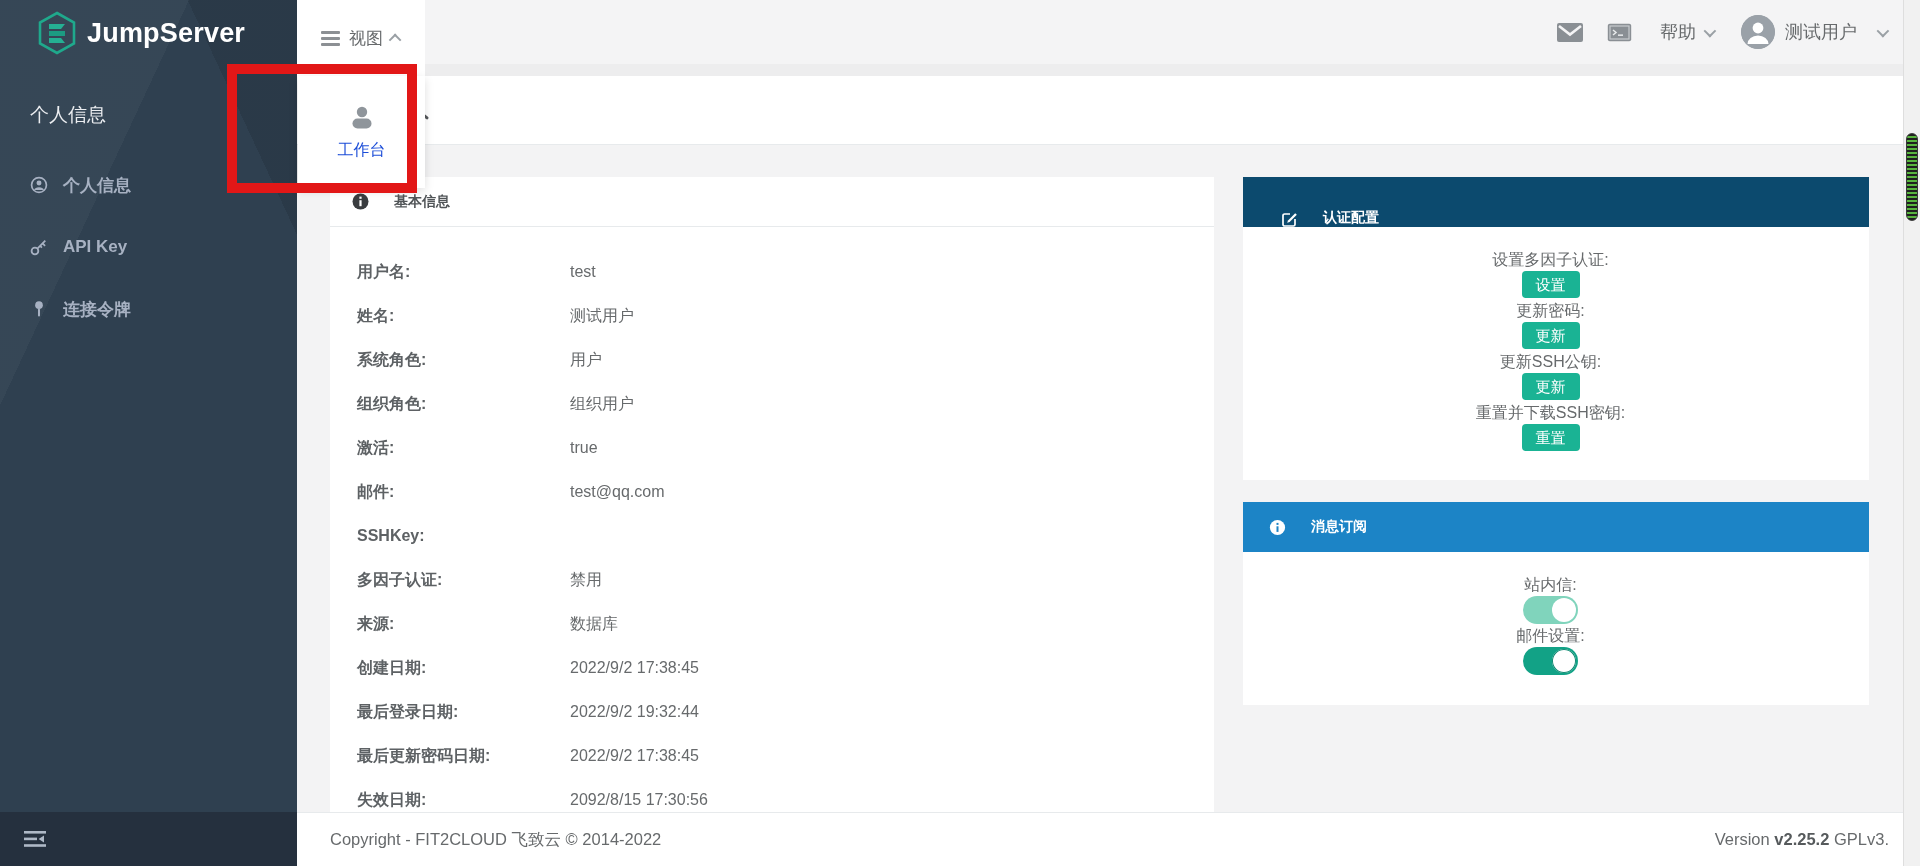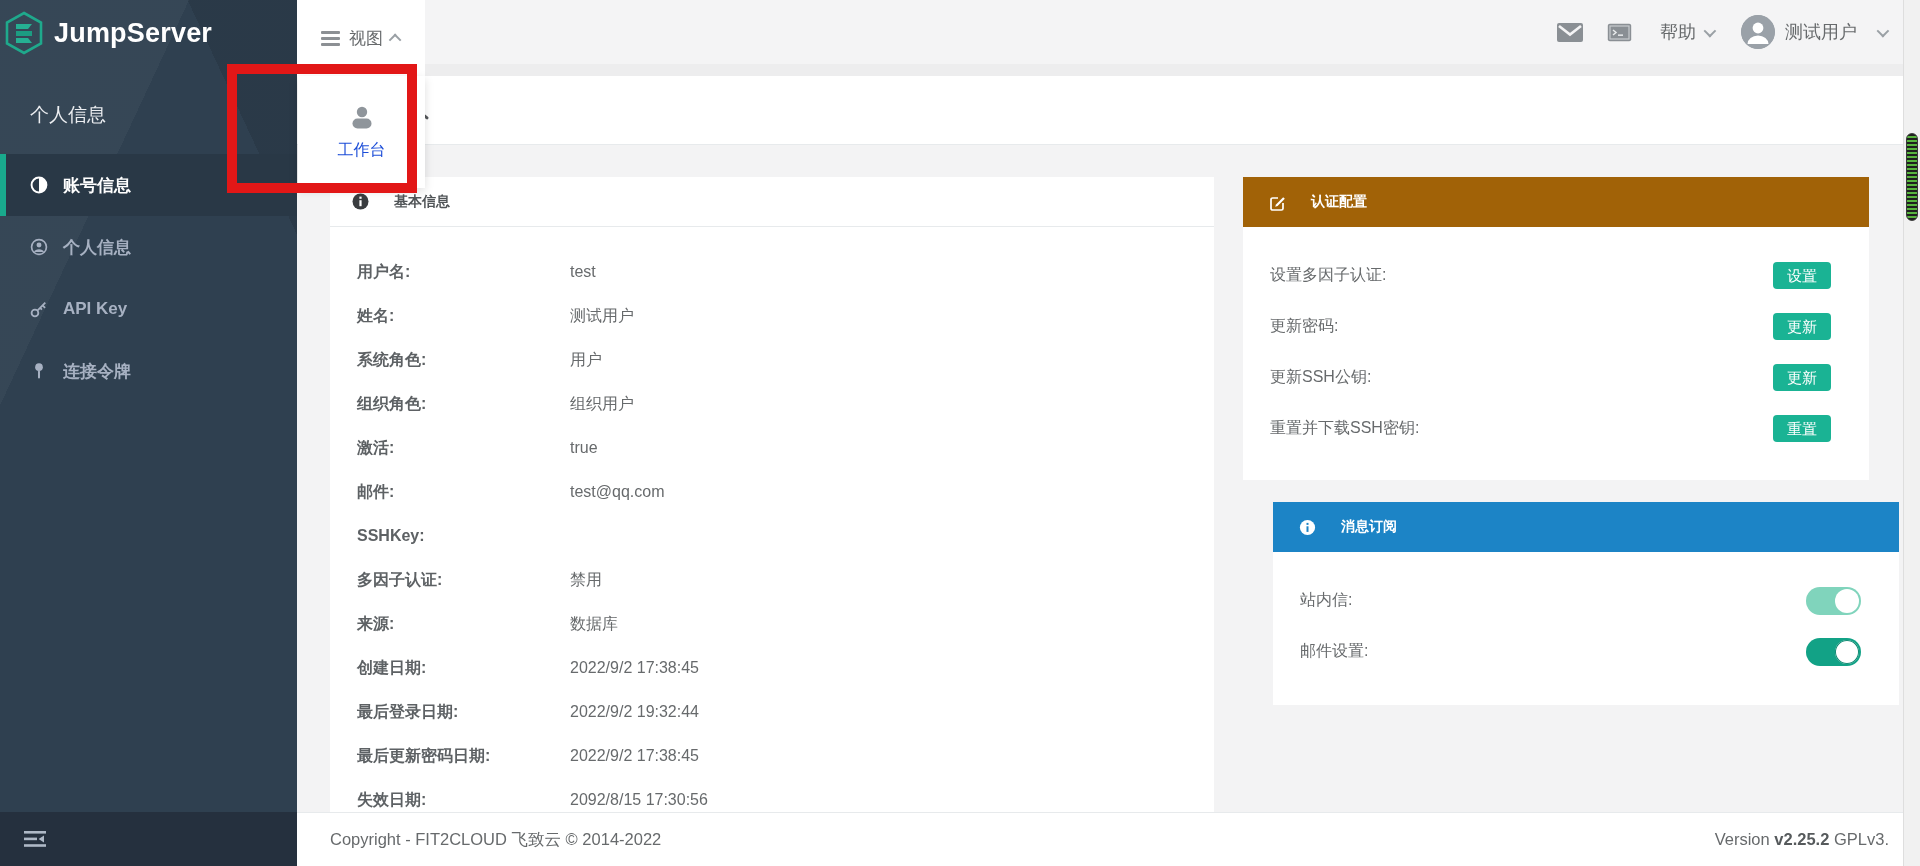--- a/index.html
+++ b/index.html
@@ -7,21 +7,21 @@
   body { font-family:"Liberation Sans","DejaVu Sans",sans-serif; }
 
   .screen { position:relative; width:1920px; height:866px; overflow:hidden; background:#f3f3f4; }
 
   
   .sidebar { position:absolute; left:0; top:0; width:297px; height:866px; background:#2f4050; z-index:10; }
   .sidebar::before { content:""; position:absolute; left:0; top:0; width:297px; height:430px;
     background:linear-gradient(115deg, rgba(255,255,255,0.035) 0 38%, transparent 38%),
                linear-gradient(245deg, rgba(0,0,0,0.10) 0 22%, transparent 22%);
     pointer-events:none; }
-  .logo { position:relative; height:66px; display:flex; align-items:center; padding-left:4px; gap:10px; cursor:pointer; }
+  .logo { position:relative; height:66px; display:flex; align-items:center; padding-left:37px; gap:10px; cursor:pointer; }
   .logo-text { color:#ffffff; font-size:27px; font-weight:700; letter-spacing:0.2px; }
   .side-title { position:relative; margin:36px 0 0 30px; color:#eceef1; font-size:19px; }
   .side-nav { position:relative; margin-top:26px; }
   .side-item { height:62px; display:flex; align-items:center; gap:15px; padding-left:24px;
     border-left:6px solid transparent; color:#a7b1c2; font-size:17px; font-weight:600; cursor:pointer; }
   .side-item .sicon { width:18px; height:18px; display:inline-flex; align-items:center; justify-content:center; }
   .side-item.active { background:#293846; border-left-color:#19aa8d; color:#ffffff; font-weight:700; }
   .side-footer { position:absolute; left:0; bottom:0; width:100%; height:54px; background:#25303e;
     display:flex; align-items:center; padding-left:23px; }
 
@@ -43,37 +43,37 @@
 
   
   .page-band { position:absolute; left:297px; top:76px; right:17px; height:69px; background:#ffffff; border-bottom:1px solid #e7eaec; z-index:4; }
   .crumb-mark { position:absolute; left:116px; top:36px; width:17px; height:3px; background:#55585b; transform:rotate(38deg); border-radius:2px; }
 
   
   .content { position:absolute; left:297px; top:146px; right:17px; bottom:54px; background:#f3f3f4; overflow:hidden; z-index:3; }
   .card { position:absolute; background:#ffffff; }
   .card-head { height:50px; display:flex; align-items:center; gap:25px; padding-left:22px;
     font-size:14px; font-weight:700; color:#515558; border-bottom:1px solid #e7eaec; }
-  .card-head.green { background:#a16207; color:#ffffff; border-bottom:none; padding-left:26px; }
+  .card-head.green { background:#0c4a6e; color:#ffffff; border-bottom:none; padding-left:38px;align-items:flex-end; }
   .card-head.blue  { background:#1c84c6; color:#ffffff; border-bottom:none; padding-left:26px; }
 
   .main-card { left:33px; top:31px; width:884px; height:720px; }
   .main-body { padding:23px 30px 0 27px; }
   .frow { height:44px; display:flex; align-items:center; }
   .flabel { width:213px; font-weight:700; color:#5d6164; font-size:16px; }
   .fvalue { color:#676a6c; font-size:16px; }
 
   .auth-card { left:946px; top:31px; width:626px; height:303px; }
   .auth-body { padding-top:23px; }
-  .arow { height:51px; display:flex; align-items:center; justify-content:space-between; padding:0 38px 0 27px; }
+  .arow { height:51px; display:flex; align-items:center; justify-content:flex-start; padding:0 38px 0 27px;flex-direction:column; }
   .alabel { color:#676a6c; font-size:16px; }
   .btn { background:#1ab394; color:#ffffff; border:none; border-radius:4px; font-size:15px;
     padding:4px 14px; height:27px; line-height:19px; cursor:pointer; font-family:inherit; }
 
-  .sub-card { left:976px; top:356px; width:626px; height:203px; }
+  .sub-card { left:946px; top:356px; width:626px; height:203px; }
   .sub-body { padding-top:23px; }
   .toggle { position:relative; width:55px; height:28px; border-radius:14px; cursor:pointer; }
   .toggle .knob { position:absolute; right:2px; top:2px; width:24px; height:24px; border-radius:50%; background:#ffffff; }
   .toggle.on-muted { background:#80d4bc; }
   .toggle.on { background:#12a286; }
   .toggle.on .knob { box-shadow:inset 0 0 0 1px #0e8a72; }
 
   
   .footer { position:absolute; left:297px; right:0; bottom:0; height:54px; background:#ffffff; border-top:1px solid #e7eaec;
     display:flex; align-items:center; justify-content:space-between; padding:0 31px 0 33px; color:#676a6c; font-size:16.5px; z-index:20; }
@@ -107,29 +107,20 @@
           <path d="M12 20 h16 v5 h-16 z" fill="#1c9c82"></path>
           <path d="M12 27 h12 l4 5 h-16 z" fill="#25b093"></path>
         </svg>
       </span>
       <span class="logo-text">JumpServer</span>
     </div>
 
     <div class="side-title">个人信息</div>
 
     <nav class="side-nav">
-      <div class="side-item active">
-        <span class="sicon">
-          <svg width="18" height="18" viewBox="0 0 16 16">
-            <circle cx="8" cy="8" r="6.6" fill="none" stroke="#ffffff" stroke-width="1.7"></circle>
-            <path d="M8 1.4 A6.6 6.6 0 0 1 8 14.6 Z" fill="#ffffff"></path>
-          </svg>
-        </span>
-        <span>账号信息</span>
-      </div>
       <div class="side-item">
         <span class="sicon">
           <svg width="18" height="18" viewBox="0 0 16 16">
             <circle cx="8" cy="8" r="6.6" fill="none" stroke="#a7b1c2" stroke-width="1.5"></circle>
             <circle cx="8" cy="6.2" r="2.2" fill="#a7b1c2"></circle>
             <path d="M3.6 12.4 a4.6 3.4 0 0 1 8.8 0" fill="#a7b1c2"></path>
           </svg>
         </span>
         <span>个人信息</span>
       </div>

